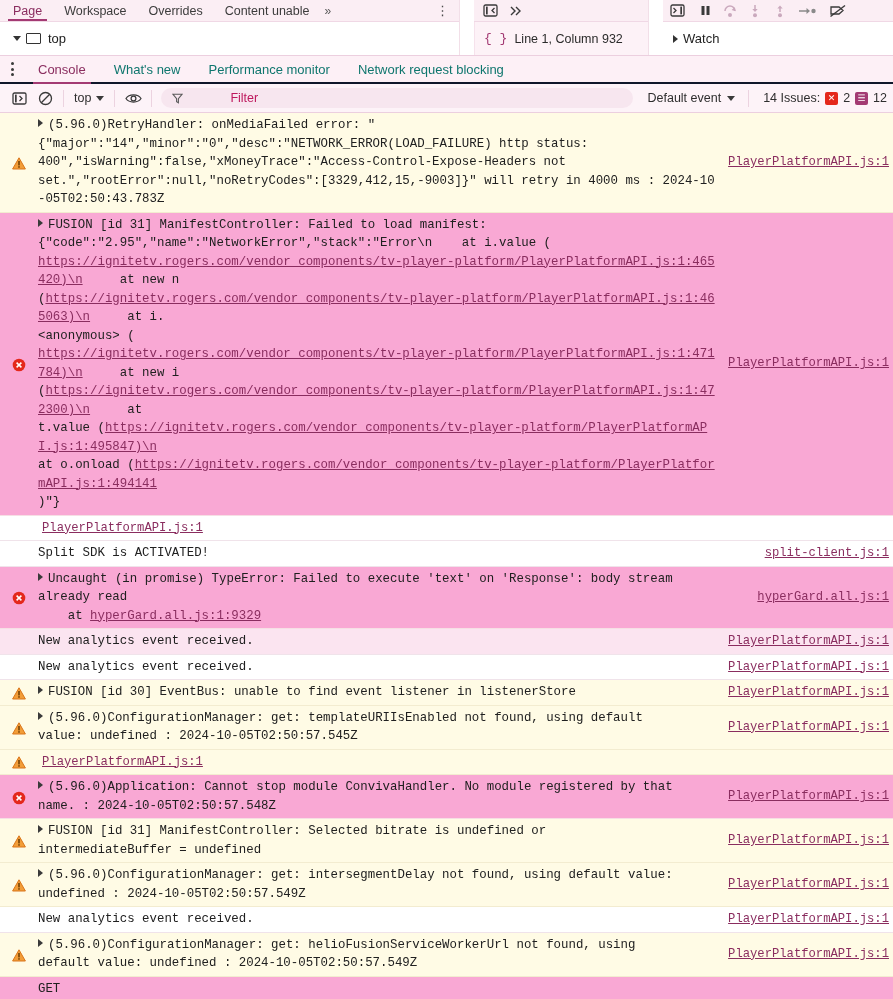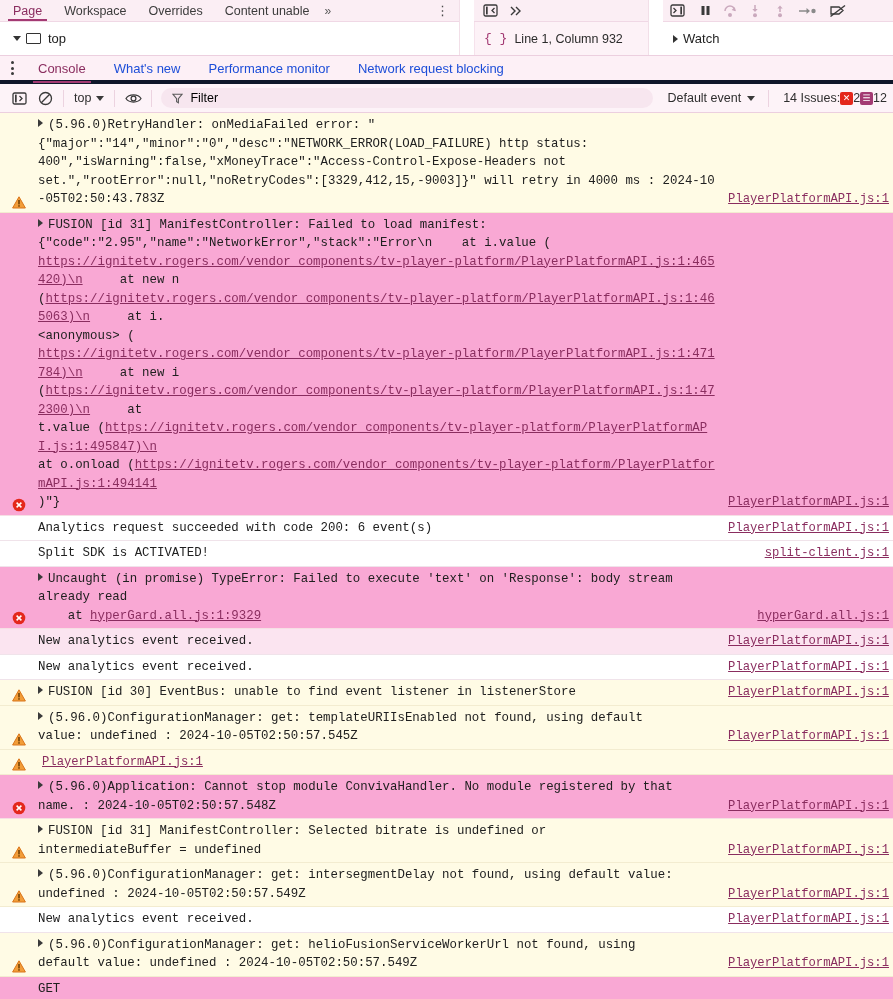--- a/index.html
+++ b/index.html
@@ -56,58 +56,58 @@
   .dbg-toolbar {
     height:22px; display:flex; align-items:center; gap:1px; padding-left:4px;
     background:#fbeef4; border-bottom:1px solid #f0d8e5;
   }
   .watch-row { flex:1; display:flex; align-items:center; padding-left:10px; background:#fff; position:relative; overflow:hidden;}
   .watch-label { font-size:13px; color:#1f1f1f; }
 
   
   .panel-tabbar {
     flex:0 0 29px; height:29px; display:flex; align-items:center;
-    background:#fdf0f6; border-top:1px solid #eccfdf; border-bottom:4px solid #0f172a;
+    background:#fdf0f6; border-top:1px solid #eccfdf; border-bottom:2px solid #0f172a;
   }
   .kebab { width:24px; display:flex; flex-direction:column; align-items:center; justify-content:center; gap:2.5px; }
   .kebab i { width:3px;height:3px;border-radius:50%; background:#3a3a3a; display:block;}
   .ptab {
-    font-size:13px; color:#1d4ed8; padding: 0 14px; height:29px; display:flex; align-items:center;
+    font-size:13px; color:#0f766e; padding: 0 14px; height:29px; display:flex; align-items:center;
     position:relative; white-space:nowrap;
   }
   .ptab.active { color:#8a2d5f; }
   .ptab.active:after {
     content:""; position:absolute; left:9px; right:9px; bottom:0; height:2px; background:#a33a73;
   }
 
   
   .filterbar {
     flex:0 0 29px; height:29px; display:flex; align-items:center; gap:0;
     background:#fdf3f8; border-bottom:1px solid #eccfdf; padding: 0 6px;
   }
   .fb-btn { width:26px;height:22px; display:flex;align-items:center;justify-content:center;}
   .vsep { width:1px; height:17px; background:#ecd3e0; margin:0 5px; }
   .ctx-select { display:flex; align-items:center; gap:5px; font-size:12.5px; color:#2e2e2e; padding:0 5px;}
   .caret { width:0;height:0;border-left:4px solid transparent;border-right:4px solid transparent;border-top:5px solid #3a3a3a;}
   .filter-input {
     flex:1; height:20px; display:flex; align-items:center; gap:7px;
     background:#f7e6ef; border-radius:11px; padding: 0 11px; margin-left: 4px; margin-right: 6px;
   }
-  .filter-ph { font-size:12.5px; color:#000000; }
+  .filter-ph { font-size:12.5px; color:#be185d;margin-left:40px; }
   .levels { display:flex; align-items:center; gap:6px; font-size:12.5px; color:#2e2e2e; padding: 0 8px; white-space:nowrap;}
-  .issues { display:flex; align-items:center; font-size:12.5px; color:#2e2e2e; padding-left:9px; white-space:nowrap;justify-content:space-between;}
+  .issues { display:flex; align-items:center; gap:5px; font-size:12.5px; color:#2e2e2e; padding-left:9px; white-space:nowrap;justify-content:space-between;}
   .badge-sq {
     width:13px;height:13px;border-radius:2px; display:inline-flex; align-items:center; justify-content:center;
     color:#fff; font-size:9px; line-height:1;
   }
 
   
   .console-list { flex:1; overflow:hidden; background:#fff; }
   .msg {
-    display:flex; align-items:flex-end;
+    display:flex; align-items:center;
     padding: 3px 4px 3px 0;
     border-bottom:1px solid #f0e3ea;
     font-family:"Liberation Mono", monospace;
     font-size:12.4px; line-height:18.5px;
     position:relative;
   }
   .msg.warning { background:#fffbe5; border-bottom-color:#f3ecd0; }
   .msg.error   { background:#f9a8d4; border-bottom-color:#f6dfe4; }
   .msg.info    { background:#ffffff; }
   .msg.selected{ background:#fbe4f0; }
@@ -325,21 +325,20 @@
 &lt;anonymous&gt; (
 <a class="lnk">https://ignitetv.rogers.com/vendor_components/tv-player-platform/PlayerPlatformAPI.js:1:471784)\n</a>     at new i
 (<a class="lnk">https://ignitetv.rogers.com/vendor_components/tv-player-platform/PlayerPlatformAPI.js:1:472300)\n</a>     at
 t.value (<a class="lnk">https://ignitetv.rogers.com/vendor_components/tv-player-platform/PlayerPlatformAPI.js:1:495847)\n</a>
 at o.onload (<a class="lnk">https://ignitetv.rogers.com/vendor_components/tv-player-platform/PlayerPlatformAPI.js:1:494141</a>
 )"}</div>
       <a class="src">PlayerPlatformAPI.js:1</a>
     </div>
     <div class="msg info">
       <div class="gutter"></div>
-      <div class="body">Analytics request succeeded with code 200: 6 event(s)</div>
       <a class="src">PlayerPlatformAPI.js:1</a>
     </div>
     <div class="msg info">
       <div class="gutter"></div>
       <div class="body">Split SDK is ACTIVATED!</div>
       <a class="src">split-client.js:1</a>
     </div>
     <div class="msg error">
       <div class="gutter">
         <svg width="14" height="14" viewBox="0 0 14 14">

